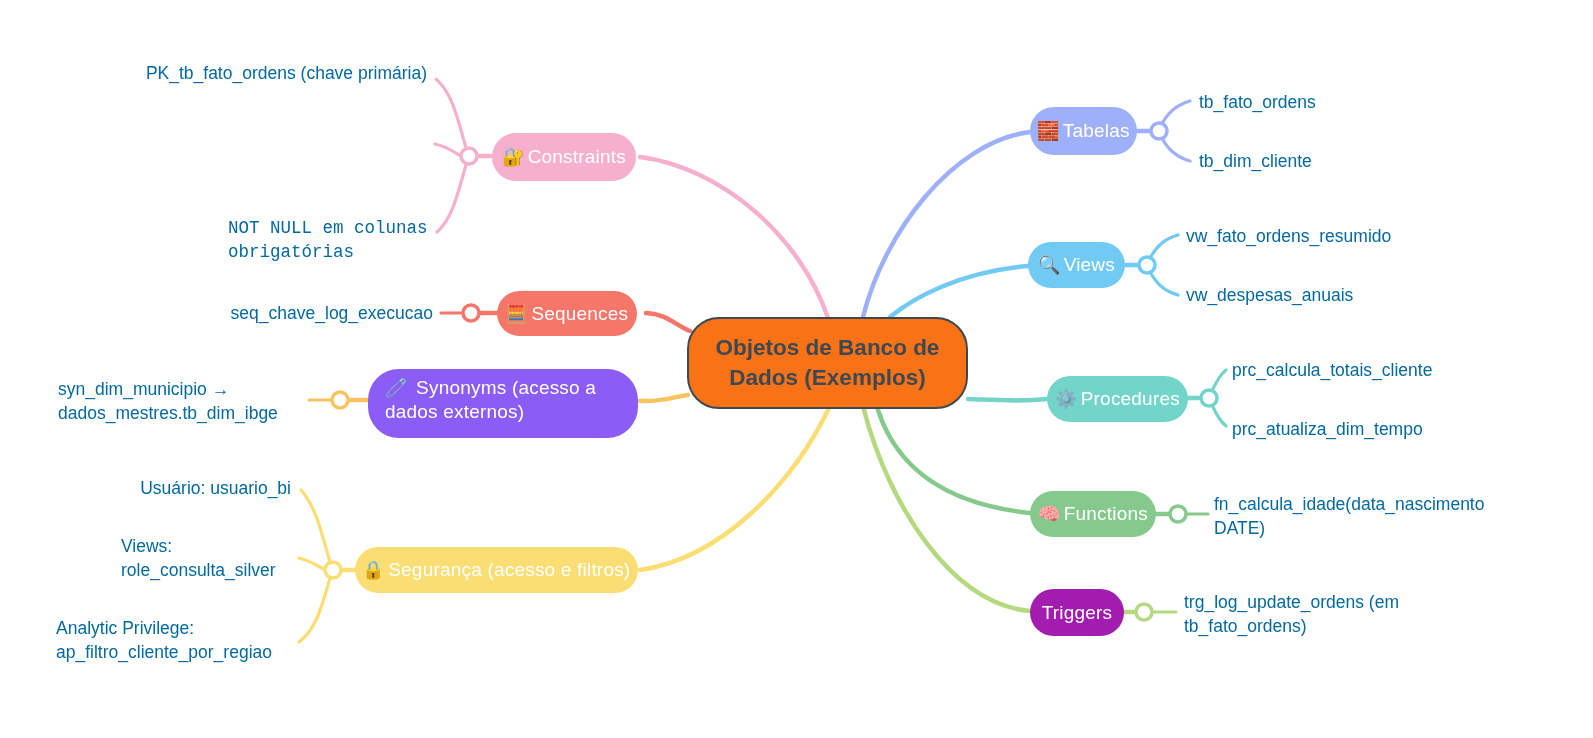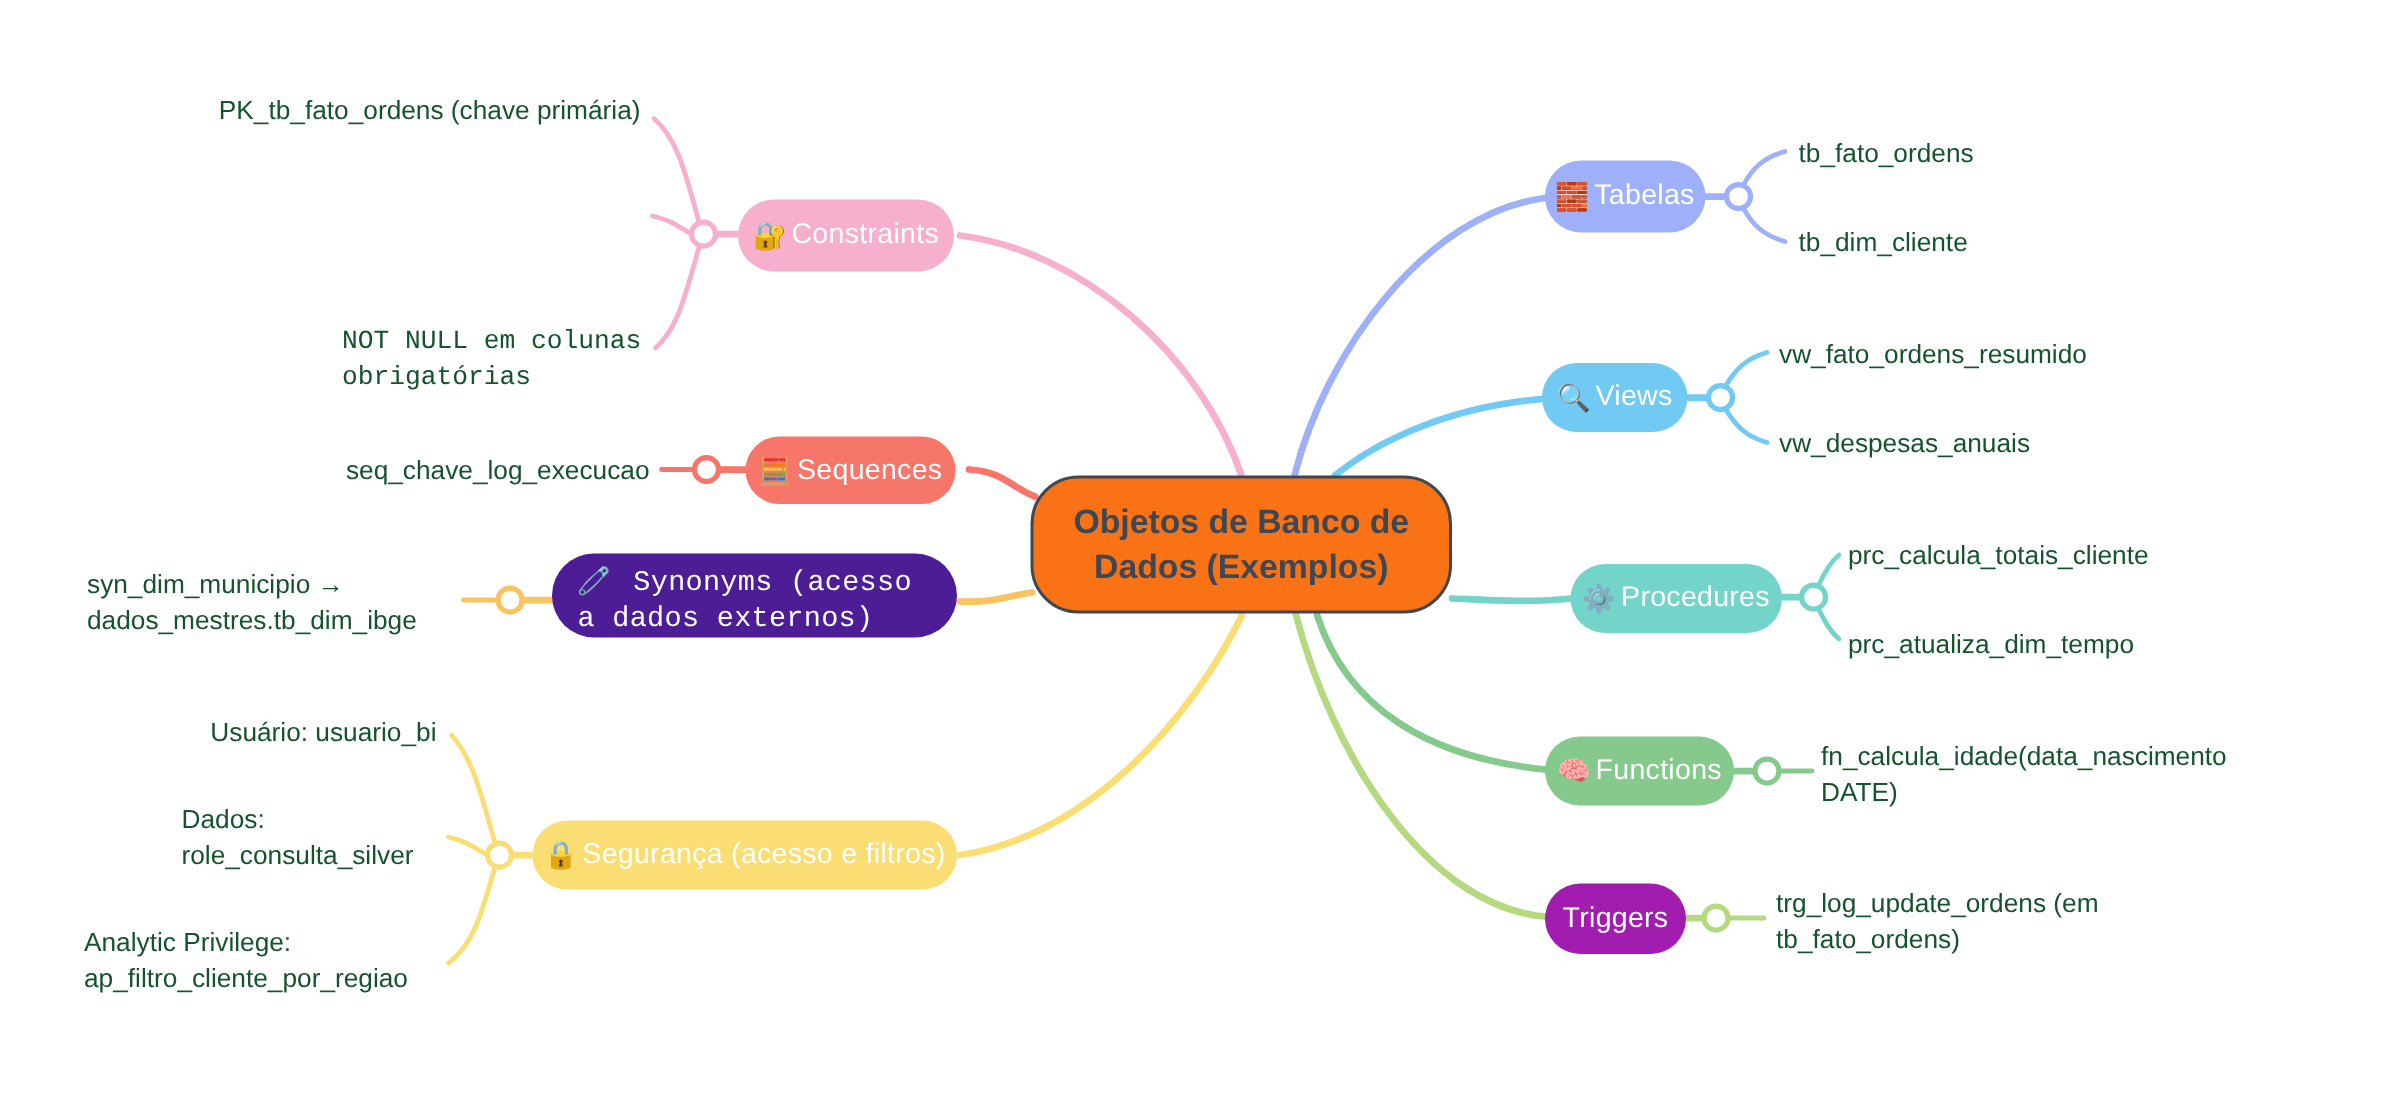--- a/index.html
+++ b/index.html
@@ -10,21 +10,21 @@
   .node{position:absolute;z-index:2;display:flex;align-items:center;justify-content:center;
         color:#ffffff;font-size:19px;border-radius:26px;box-sizing:border-box;
         white-space:nowrap;letter-spacing:.2px;cursor:default;}
   .node .nicon{font-size:18px;margin-right:3px;line-height:1;}
   .node.multiline{display:block;white-space:normal;text-align:left;
         padding:7px 17px;line-height:24px;border-radius:31px;}
   .central{position:absolute;z-index:2;background:#f97316;border:2.5px solid #3d4852;
         border-radius:32px;display:flex;align-items:center;justify-content:center;
         text-align:center;font-weight:bold;font-size:22.5px;color:#3d4852;
         line-height:1.35;padding:0 20px;box-sizing:border-box;}
-  .child{position:absolute;z-index:2;font-size:17.5px;color:#14532d;line-height:24px;}
+  .child{position:absolute;z-index:2;font-size:17.5px;color:#0369a1;line-height:24px;}
   .child.right-aligned{text-align:left;}
 </style>
 </head>
 <body>
 
 <div id="mindmap">
 
   <div id="edges"><svg width="1593" height="738">
         <path d="M640,157 C720,167 800,235 828,318" fill="none" stroke="#f6b0ce" stroke-width="4.5" stroke-linecap="round"></path>
         <path d="M492,156 L478,156" fill="none" stroke="#f6b0ce" stroke-width="4.5" stroke-linecap="round"></path>
@@ -76,21 +76,21 @@
   <div class="node" style="left: 492px; top: 133px; width: 144px; height: 48px; background: rgb(246, 176, 206);">
     <span class="nicon">🔐</span>
     <span>Constraints</span>
   </div>
 
   <div class="node" style="left: 497px; top: 291px; width: 140px; height: 45px; background: rgb(247, 118, 106);">
     <span class="nicon">🧮</span>
     <span>Sequences</span>
   </div>
 
-  <div class="node multiline" style="left: 368px; top: 369px; width: 270px; height: 56px; background: #4c1d95; font-family: Liberation Mono, monospace;">
+  <div class="node multiline" style="left: 368px; top: 369px; width: 270px; height: 69px; background: #8b5cf6;">
     <span class="nicon">🧷</span>
     <span>Synonyms (acesso a dados externos)</span>
   </div>
 
   <div class="node" style="left: 355px; top: 547px; width: 283px; height: 46px; background: rgb(250, 222, 116);">
     <span class="nicon">🔒</span>
     <span>Segurança (acesso e filtros)</span>
   </div>
 
   <div class="node" style="left: 1030px; top: 107px; width: 107px; height: 48px; background: rgb(159, 176, 250);">
@@ -115,21 +115,21 @@
 
   <div class="node" style="left: 1030px; top: 589px; width: 94px; height: 47px; background: #a21caf;">
     <span>Triggers</span>
   </div>
 
   <div class="child right-aligned" style="right:1166px;top:61px;max-width:300px;">PK_tb_fato_ordens (chave primária)</div>
   <div class="child right-aligned" style="right:1165px;top:216px;max-width:200px;font-family:Liberation Mono, monospace;">NOT NULL em colunas obrigatórias</div>
   <div class="child right-aligned" style="right:1160px;top:301px;max-width:260px;">seq_chave_log_execucao</div>
   <div class="child right-aligned" style="right:1295px;top:377px;max-width:240px;">syn_dim_municipio → dados_mestres.tb_dim_ibge</div>
   <div class="child right-aligned" style="right:1302px;top:476px;max-width:210px;">Usuário: usuario_bi</div>
-  <div class="child right-aligned" style="right:1302px;top:534px;max-width:170px;">Dados: role_consulta_silver</div>
+  <div class="child right-aligned" style="right:1302px;top:534px;max-width:170px;">Views: role_consulta_silver</div>
   <div class="child right-aligned" style="right:1302px;top:616px;max-width:235px;">Analytic Privilege: ap_filtro_cliente_por_regiao</div>
 
   <div class="child" style="left:1199px;top:90px;">tb_fato_ordens</div>
   <div class="child" style="left:1199px;top:149px;">tb_dim_cliente</div>
   <div class="child" style="left:1186px;top:224px;">vw_fato_ordens_resumido</div>
   <div class="child" style="left:1186px;top:283px;">vw_despesas_anuais</div>
   <div class="child" style="left:1232px;top:358px;">prc_calcula_totais_cliente</div>
   <div class="child" style="left:1232px;top:417px;">prc_atualiza_dim_tempo</div>
   <div class="child" style="left:1184px;top:590px;max-width:250px;">trg_log_update_ordens (em tb_fato_ordens)</div>
   <div class="child" style="left:1214px;top:492px;max-width:300px;">fn_calcula_idade(data_nascimento DATE)</div>

